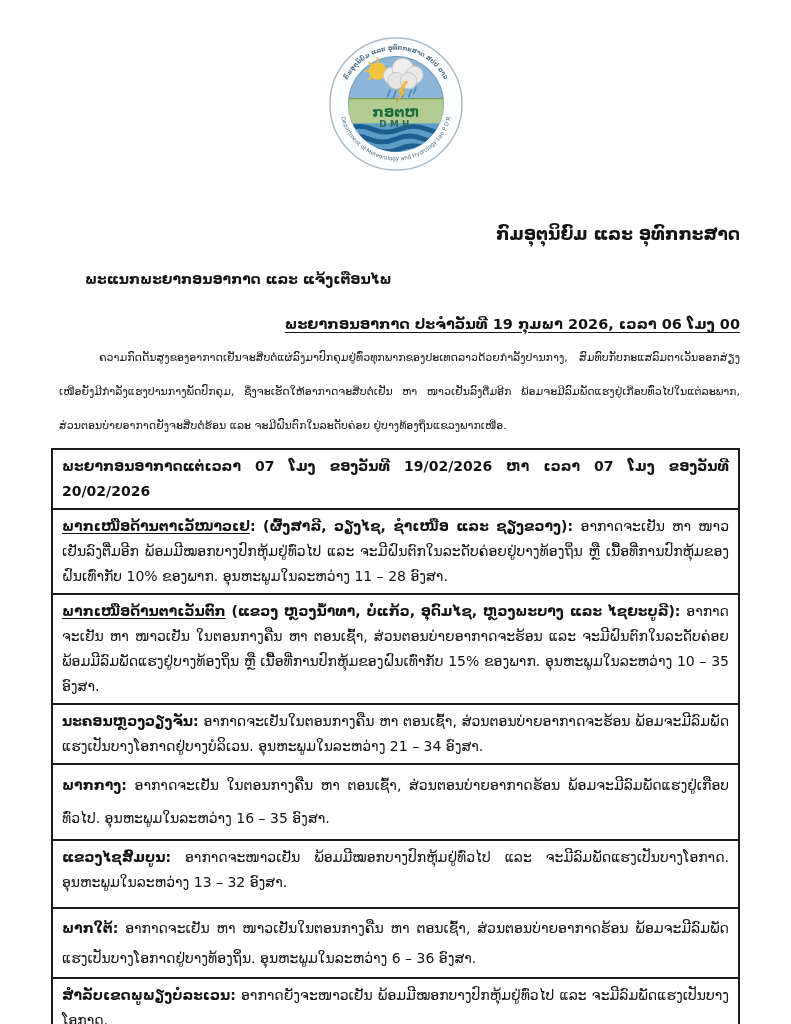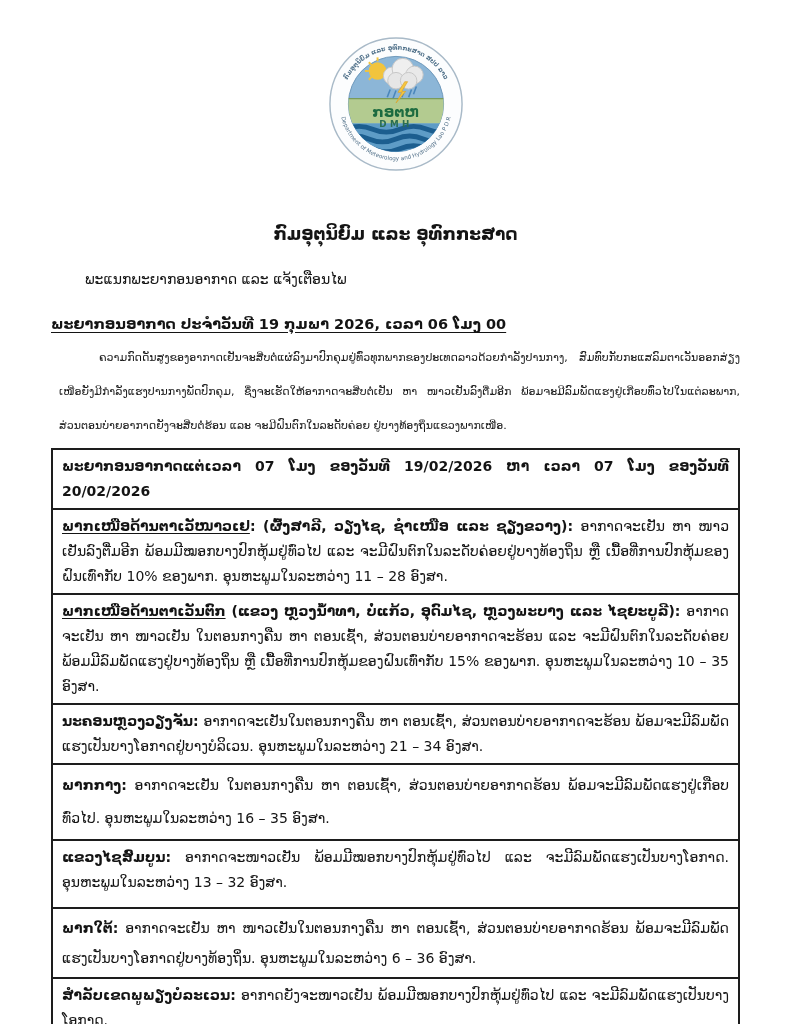--- a/index.html
+++ b/index.html
@@ -4,27 +4,27 @@
 <style>
   html,body{margin:0;padding:0;}
   body{
     width:791px;height:1024px;background:#ffffff;color:#141414;
     font-family:"DejaVu Sans","Liberation Sans",sans-serif;
     -webkit-font-smoothing:antialiased;overflow:hidden;
   }
   .doc{padding:36px 51px 0 51px;}
   .logo-wrap{text-align:center;margin-bottom:0;}
   .title{
-    text-align:center;font-size:17px;font-weight:700;margin:48px 0 0 0;
+    text-align:right;font-size:17px;font-weight:700;margin:48px 0 0 0;
   }
   .dept{
-    font-size:14px;font-weight:400;margin:27px 0 0 34px;
+    font-size:14px;font-weight:700;margin:27px 0 0 34px;
   }
   .forecast-heading{
-    text-align:left;font-size:14.5px;font-weight:700;margin:29px 0 0 0;
+    text-align:right;font-size:14.5px;font-weight:700;margin:29px 0 0 0;
     text-decoration:underline;text-underline-offset:3px;
   }
   .intro{
     font-size:11px;line-height:34px;text-align:justify;
     text-indent:40px;margin:9px 0 0 8px;
   }
   table.fc{
     width:100%;border-collapse:collapse;margin-top:5px;
     font-size:14px;table-layout:fixed;
   }

